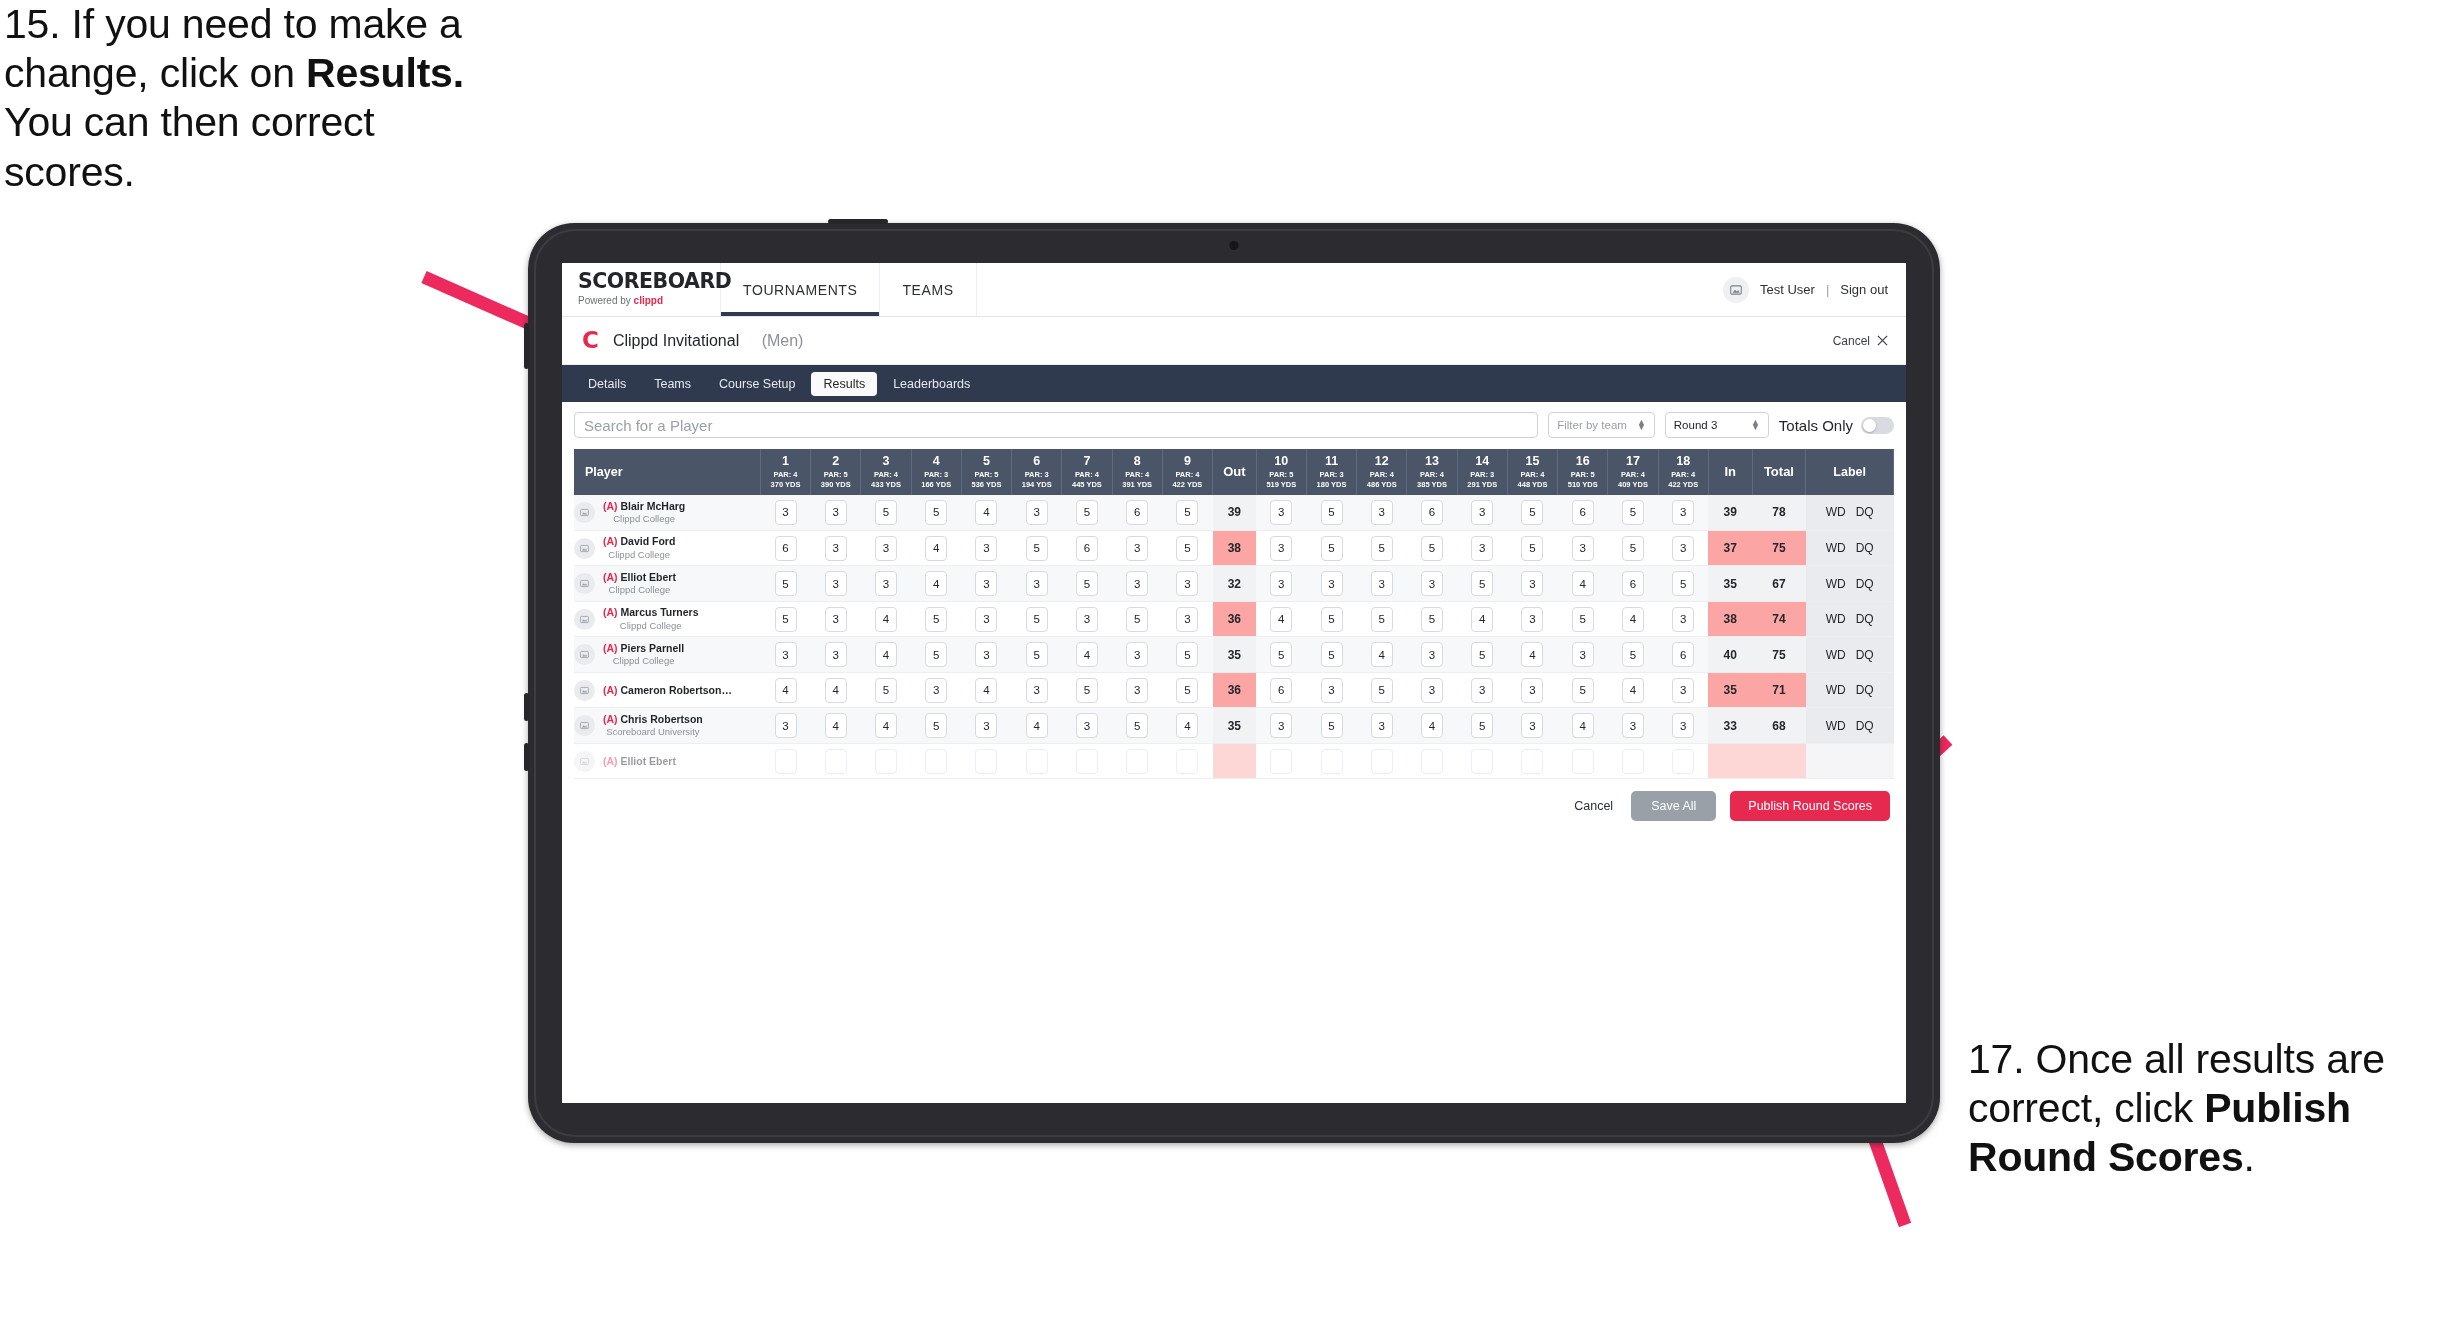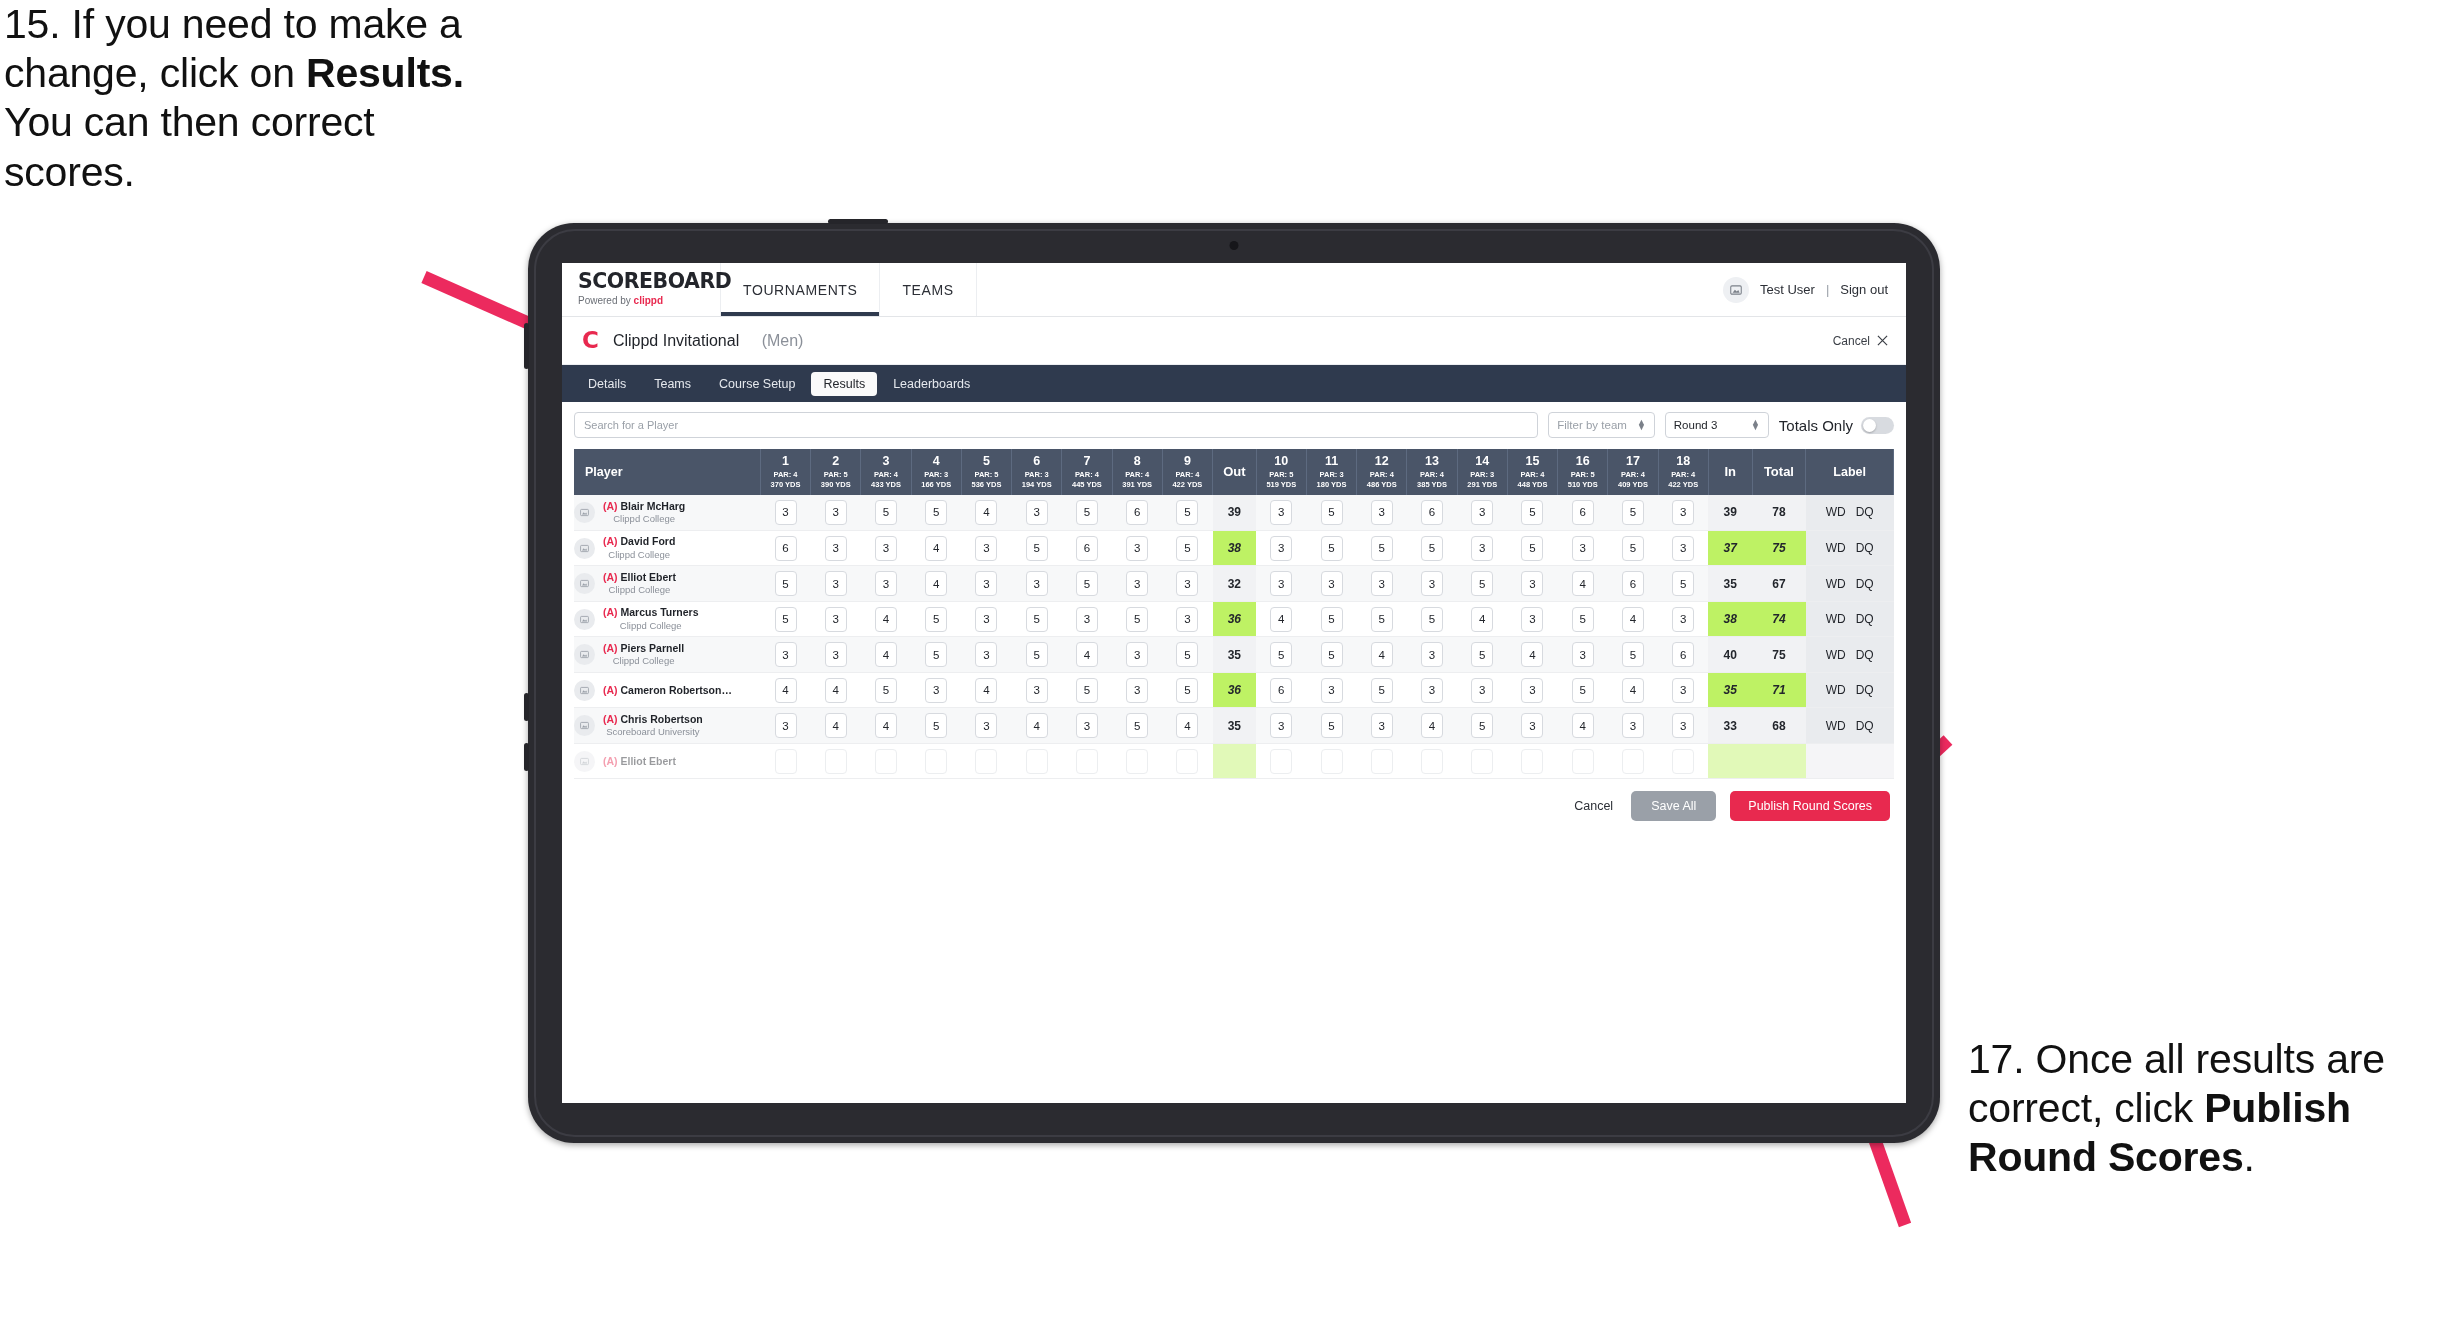--- a/index.html
+++ b/index.html
@@ -127,21 +127,21 @@
   .subtab.active { background: #fafafa; color: #22252b; font-weight: 400; }
 
   .panel { background: #fff; padding: 0; }
   .filterbar {
     display: flex; align-items: center; gap: 10px;
     padding: 10px 12px 11px 12px; background: #fff;
   }
   .search-input {
     flex: 1; height: 26px; border: 1px solid #cfd3d9; border-radius: 4px;
     background: #fff; display: flex; align-items: center; padding: 0 9px;
-    font-size: 11px; color: #9aa0a8;
+    font-size: 15px; color: #9aa0a8;
   }
   .select-box {
     height: 26px; border: 1px solid #cfd3d9; border-radius: 4px; background: #fff;
     display: flex; align-items: center; justify-content: space-between; gap: 10px;
     padding: 0 8px; font-size: 11.5px; color: #23262c; min-width: 104px;
   }
   .select-box.muted { color: #9aa0a8; }
   .select-box .chev { display: flex; flex-direction: column; line-height: .55; font-size: 9px; color: #7b8089; }
   .totals-wrap { display: flex; align-items: center; gap: 8px; font-size: 15px; color: #23262c; }
   .toggle {
@@ -187,21 +187,21 @@
   .pname { font-size: 10.5px; font-weight: 700; color: #1f2228; line-height: 1.25; }
   .pname .amt { color: #e8294f; }
   .pteam { font-size: 9.5px; color: #8b9099; line-height: 1.3; }
   .scorebox {
     width: 22px; height: 25px; margin: 0 auto;
     border: 1px solid #d7dadf; border-radius: 4px; background: #fff;
     display: flex; align-items: center; justify-content: center;
     font-size: 11.5px; color: #23262c;
   }
   td.sub { font-weight: 700; font-size: 11.5px; background: #f1f2f4; }
-  tr.even td.sub { background: #bef264; font-style: italic; }
+  tr.even td.sub { background: #fca5a5; }
   td.lbl { background: #e9ebee; font-size: 10.5px; color: #33363c; font-weight: 400; }
   .lblwrap { display: flex; gap: 10px; justify-content: center; }
 
   .footer-actions {
     display: flex; align-items: center; justify-content: flex-end; gap: 14px;
     padding: 12px 16px 16px 0;
   }
   .btn { border-radius: 5px; font-size: 12.5px; cursor: pointer; }
   .btn-link { color: #2c2f36; background: none; padding: 6px 4px; }
   .btn-save { background: #9aa0a8; color: #fff; padding: 8px 20px; }

